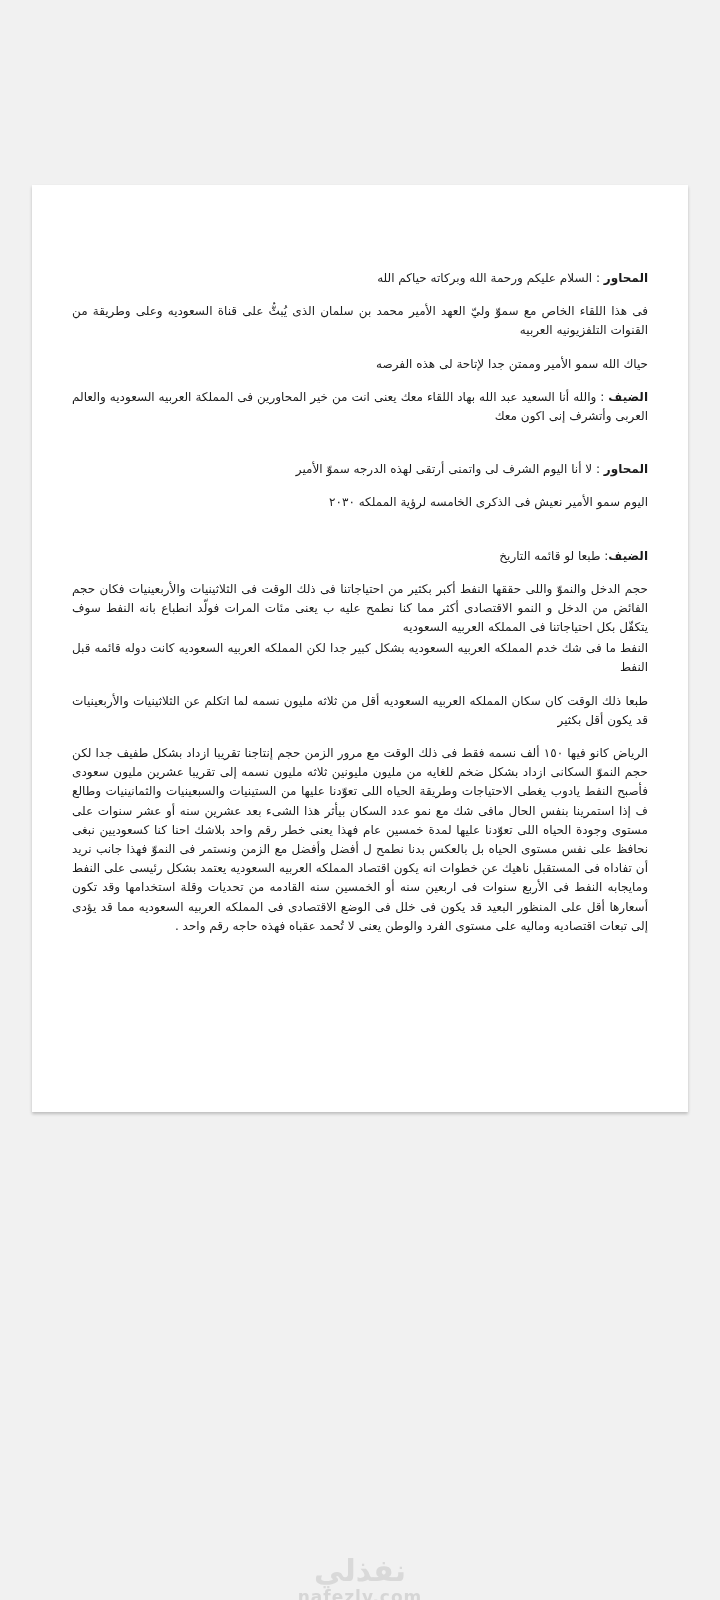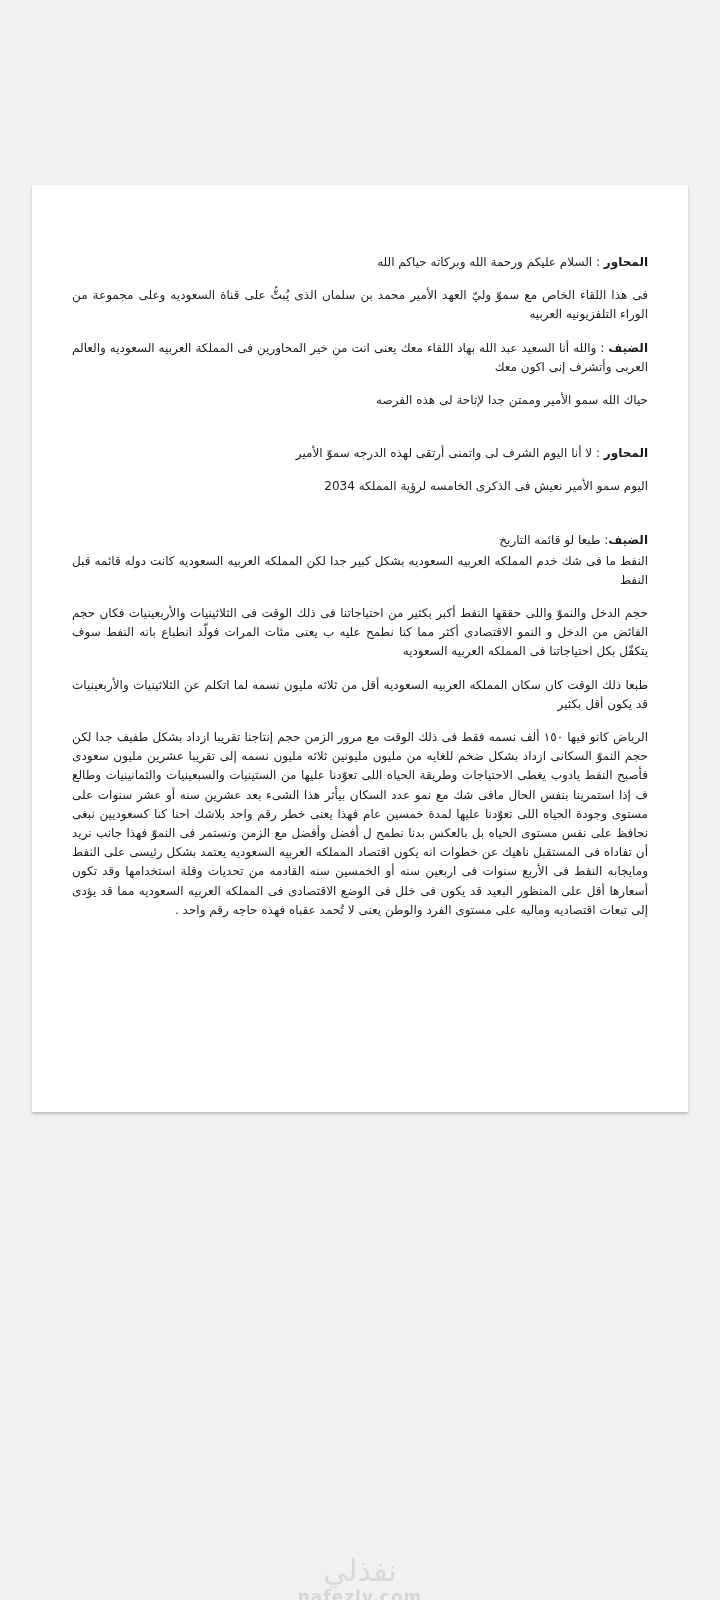--- a/index.html
+++ b/index.html
@@ -35,42 +35,42 @@
     padding: 68px 40px 0 40px;
     color: #1c1c1c;
     font-size: 12px;
     line-height: 1.6;
     text-align: justify;
   }
   .para {
     margin: 14px 0 0 0;
   }
   .para:first-child {
-    margin-top: 0;
+    margin-top: 16px;
   }
   .para.gap-lg {
     margin-top: 34px;
   }
   .para.cont {
     margin-top: 2px;
   }
   .speaker {
     font-weight: bold;
   }
   .watermark {
     position: absolute;
     left: 0;
     right: 0;
     bottom: -6px;
     text-align: center;
     pointer-events: none;
   }
   .wm-ar {
     font-size: 30px;
-    font-weight: normal;
+    font-weight: bold;
     color: #d9d9d9;
     line-height: 1.0;
     letter-spacing: 1px;
   }
   .wm-en {
     font-size: 17px;
     font-weight: bold;
     color: #d6d6d6;
     line-height: 1.0;
     margin-top: 3px;
@@ -80,36 +80,36 @@
 </head>
 <body>
 
 <div class="screen">
 
   <div class="page">
     <div class="content">
 
       <p class="para"><span class="speaker">المحاور</span><span> : السلام عليكم ورحمة الله وبركاته حياكم الله</span></p>
 
-      <p class="para"><span class="speaker"></span><span>فى هذا اللقاء الخاص مع سموّ وليّ العهد الأمير محمد بن سلمان الذى يُبثُّ على قناة السعوديه وعلى مجموعة من الوراء التلفزيونيه العربيه</span></p>
+      <p class="para"><span class="speaker"></span><span>فى هذا اللقاء الخاص مع سموّ وليّ العهد الأمير محمد بن سلمان الذى يُبثُّ على قناة السعوديه وعلى وطريقة من القنوات التلفزيونيه العربيه</span></p>
+
+      <p class="para"><span class="speaker"></span><span>حياك الله سمو الأمير وممتن جدا لإتاحة لى هذه الفرصه</span></p>
 
       <p class="para"><span class="speaker">الضيف</span><span> : والله أنا السعيد عبد الله بهاد اللقاء معك يعنى انت من خير المحاورين فى المملكة العربيه السعوديه والعالم العربى وأتشرف إنى اكون معك</span></p>
 
-      <p class="para"><span class="speaker"></span><span>حياك الله سمو الأمير وممتن جدا لإتاحة لى هذه الفرصه</span></p>
-
       <p class="para gap-lg"><span class="speaker">المحاور</span><span> : لا أنا اليوم الشرف لى واتمنى أرتقى لهذه الدرجه سموّ الأمير</span></p>
 
-      <p class="para"><span class="speaker"></span><span>اليوم سمو الأمير نعيش فى الذكرى الخامسه لرؤية المملكه 2034</span></p>
+      <p class="para"><span class="speaker"></span><span>اليوم سمو الأمير نعيش فى الذكرى الخامسه لرؤية المملكه ٢٠٣٠</span></p>
 
 
       <p class="para gap-lg"><span class="speaker">الضيف</span><span>:  طبعا لو قائمه التاريخ</span></p>
 
+      <p class="para"><span class="speaker"></span><span>حجم الدخل والنموّ واللى حققها النفط أكبر بكثير من احتياجاتنا فى ذلك الوقت فى الثلاثينيات والأربعينيات فكان حجم الفائض من الدخل و النمو الاقتصادى أكثر مما كنا نطمح عليه ب يعنى مئات المرات فولّد انطباع بانه النفط سوف يتكفّل بكل احتياجاتنا فى المملكه العربيه السعوديه</span></p>
+
       <p class="para cont"><span class="speaker"></span><span>النفط ما فى شك خدم المملكه العربيه السعوديه بشكل كبير جدا لكن المملكه العربيه السعوديه  كانت دوله قائمه قبل النفط</span></p>
-
-      <p class="para"><span class="speaker"></span><span>حجم الدخل والنموّ واللى حققها النفط أكبر بكثير من احتياجاتنا فى ذلك الوقت فى الثلاثينيات والأربعينيات فكان حجم الفائض من الدخل و النمو الاقتصادى أكثر مما كنا نطمح عليه ب يعنى مئات المرات فولّد انطباع بانه النفط سوف يتكفّل بكل احتياجاتنا فى المملكه العربيه السعوديه</span></p>
 
       <p class="para"><span class="speaker"></span><span>طبعا ذلك الوقت كان سكان المملكه العربيه السعوديه أقل من ثلاثه مليون نسمه لما  اتكلم عن الثلاثينيات والأربعينيات  قد يكون أقل بكثير</span></p>
 
       <p class="para"><span class="speaker"></span><span>الرياض كانو فيها ١٥٠ ألف  نسمه فقط فى ذلك الوقت مع مرور الزمن حجم إنتاجنا تقريبا ازداد بشكل طفيف جدا لكن حجم النموّ السكانى ازداد بشكل ضخم للغايه من مليون مليونين ثلاثه مليون نسمه إلى تقريبا عشرين مليون سعودى فأصبح النفط يادوب يغطى الاحتياجات وطريقة الحياه اللى تعوّدنا عليها من الستينيات والسبعينيات والثمانينيات وطالع ف إذا استمرينا بنفس الحال مافى شك مع نمو عدد السكان بيأثر هذا الشىء بعد عشرين سنه أو عشر سنوات على مستوى  وجودة الحياه اللى تعوّدنا عليها  لمدة خمسين عام فهذا يعنى  خطر رقم واحد بلاشك احنا كنا كسعوديين نبغى نحافظ على نفس مستوى الحياه بل بالعكس بدنا نطمح ل أفضل وأفضل مع الزمن ونستمر فى النموّ فهذا جانب نريد أن تفاداه فى المستقبل ناهيك عن خطوات انه يكون اقتصاد المملكه العربيه السعوديه يعتمد بشكل رئيسى على النفط ومايجابه النفط فى الأربع سنوات فى اربعين سنه أو الخمسين سنه القادمه من تحديات وقلة استخدامها وقد تكون أسعارها أقل على المنظور البعيد قد يكون فى  خلل فى الوضع الاقتصادى فى المملكه العربيه السعوديه مما قد يؤدى إلى تبعات اقتصاديه وماليه على مستوى الفرد والوطن يعنى لا تُحمد عقباه فهذه حاجه رقم واحد .</span></p>
 
     </div>
   </div>
 
   <div class="watermark">
     <div class="wm-ar">نفذلي</div>

